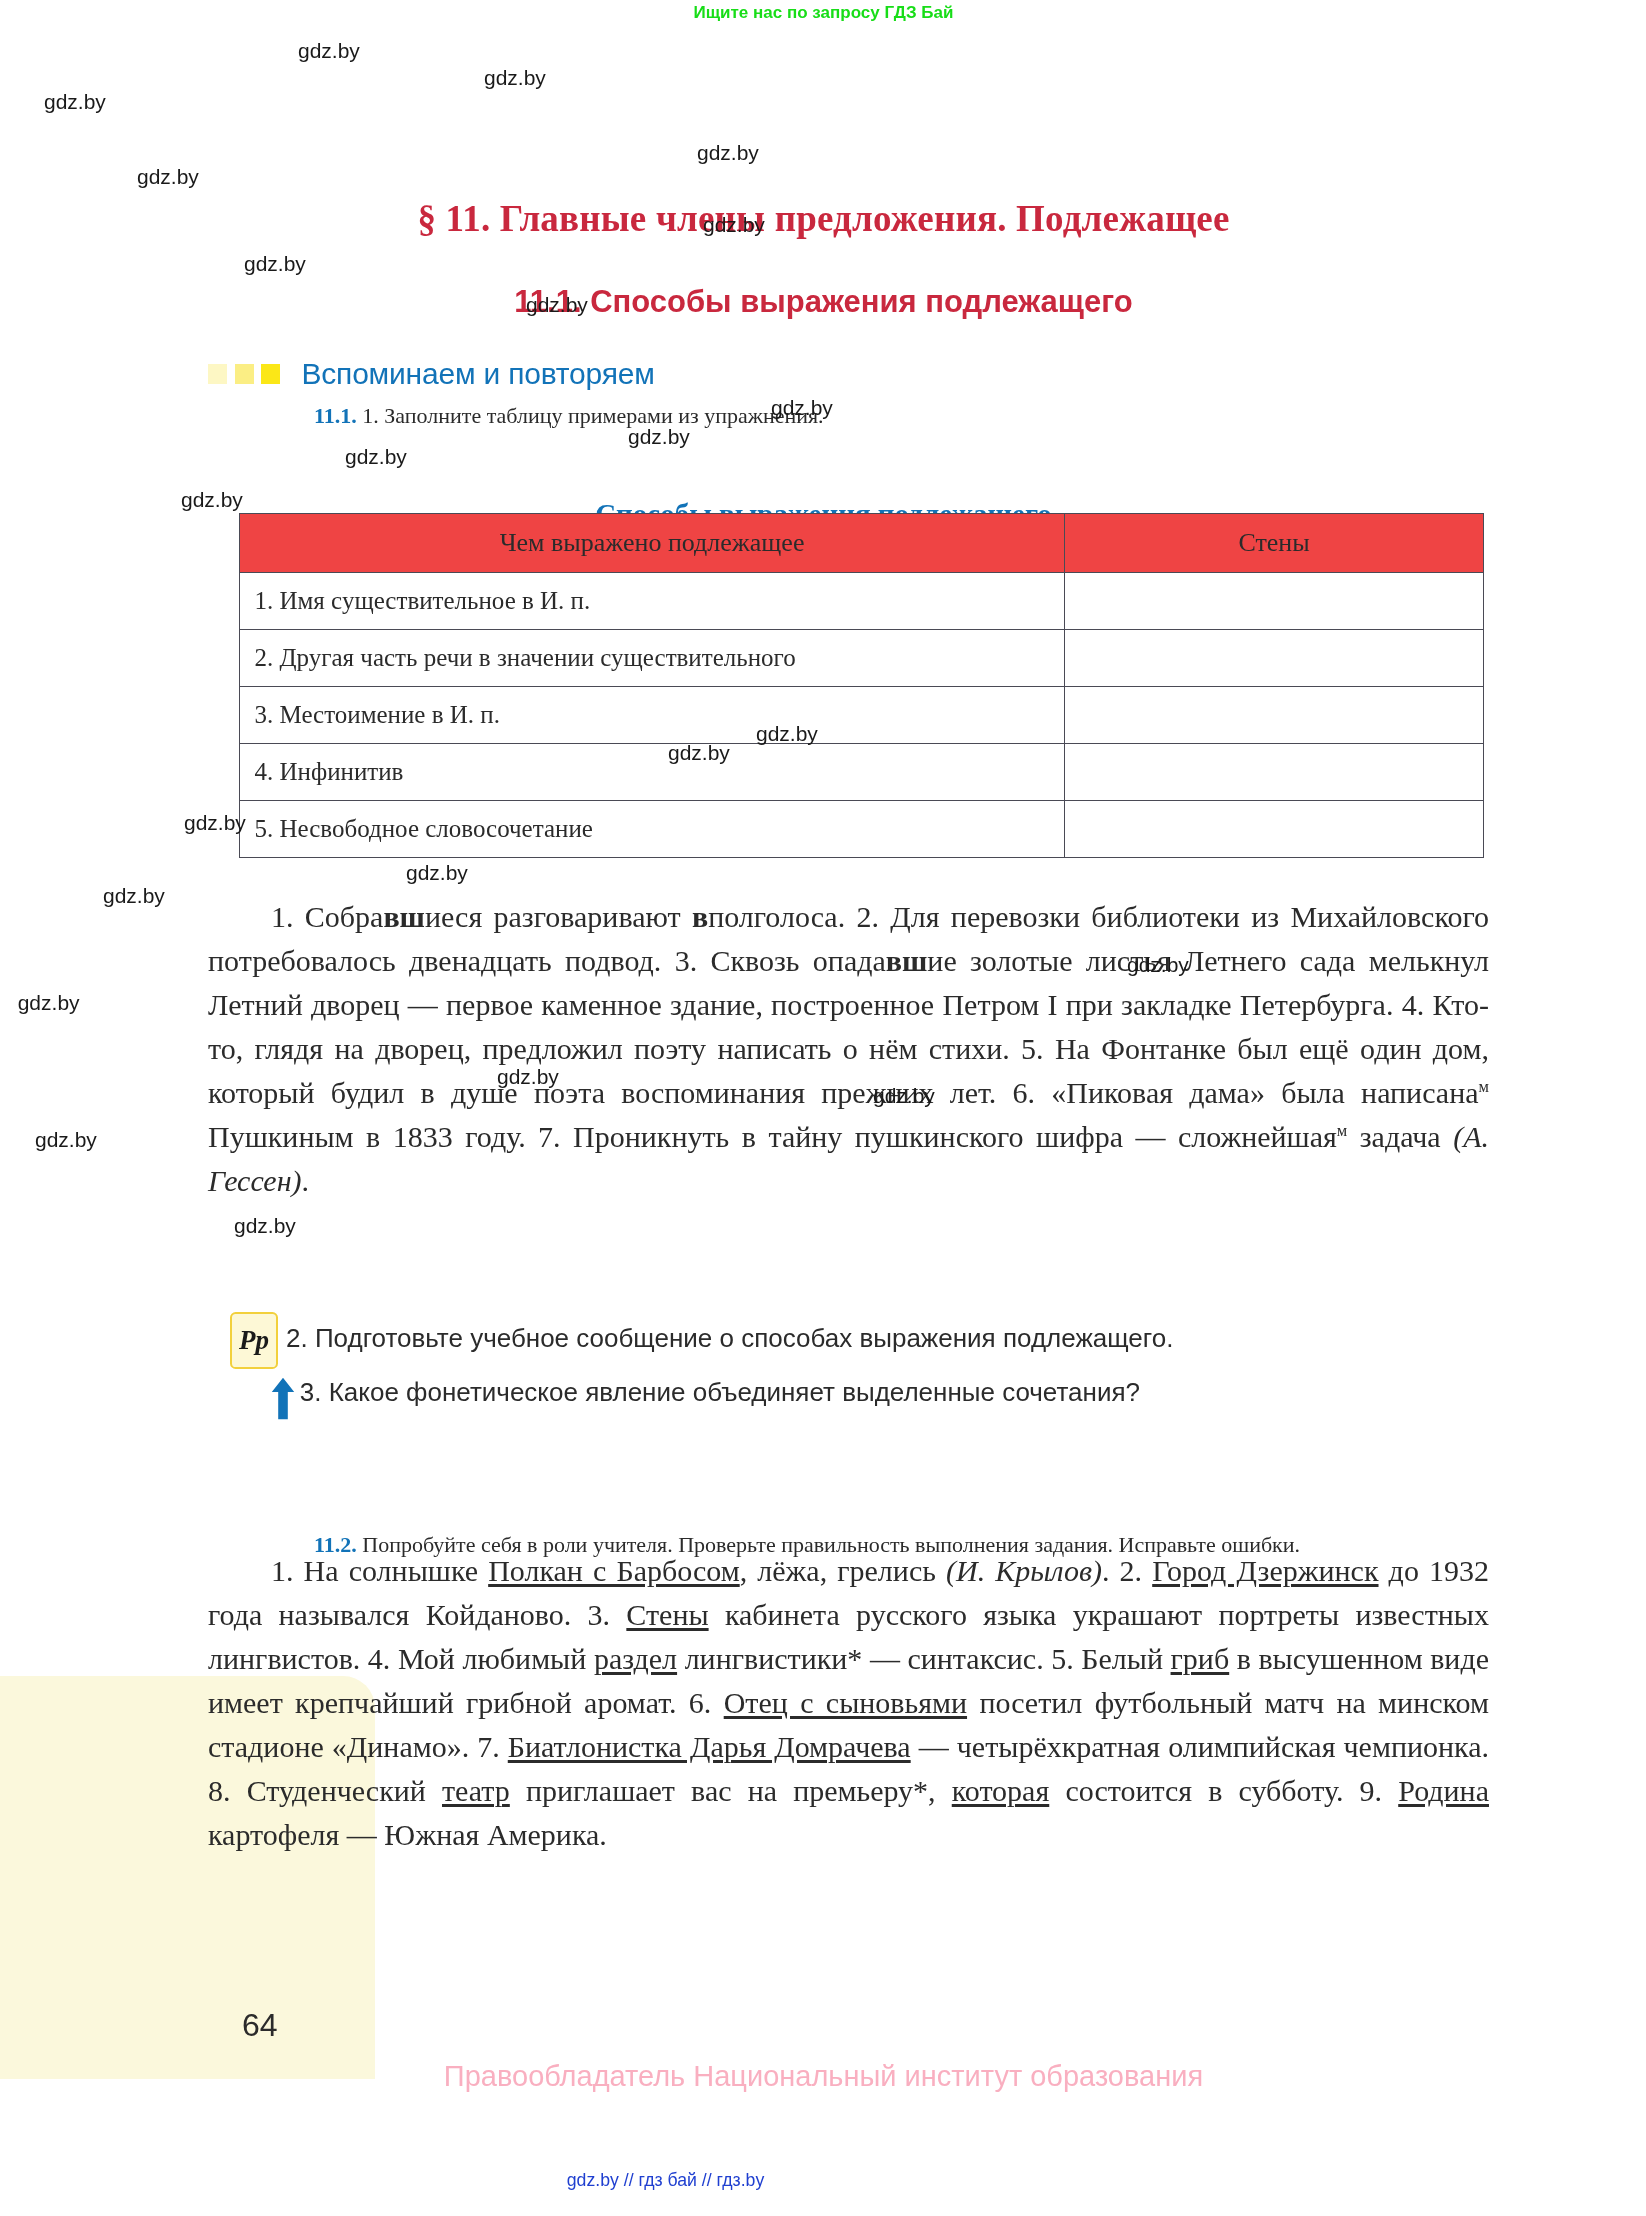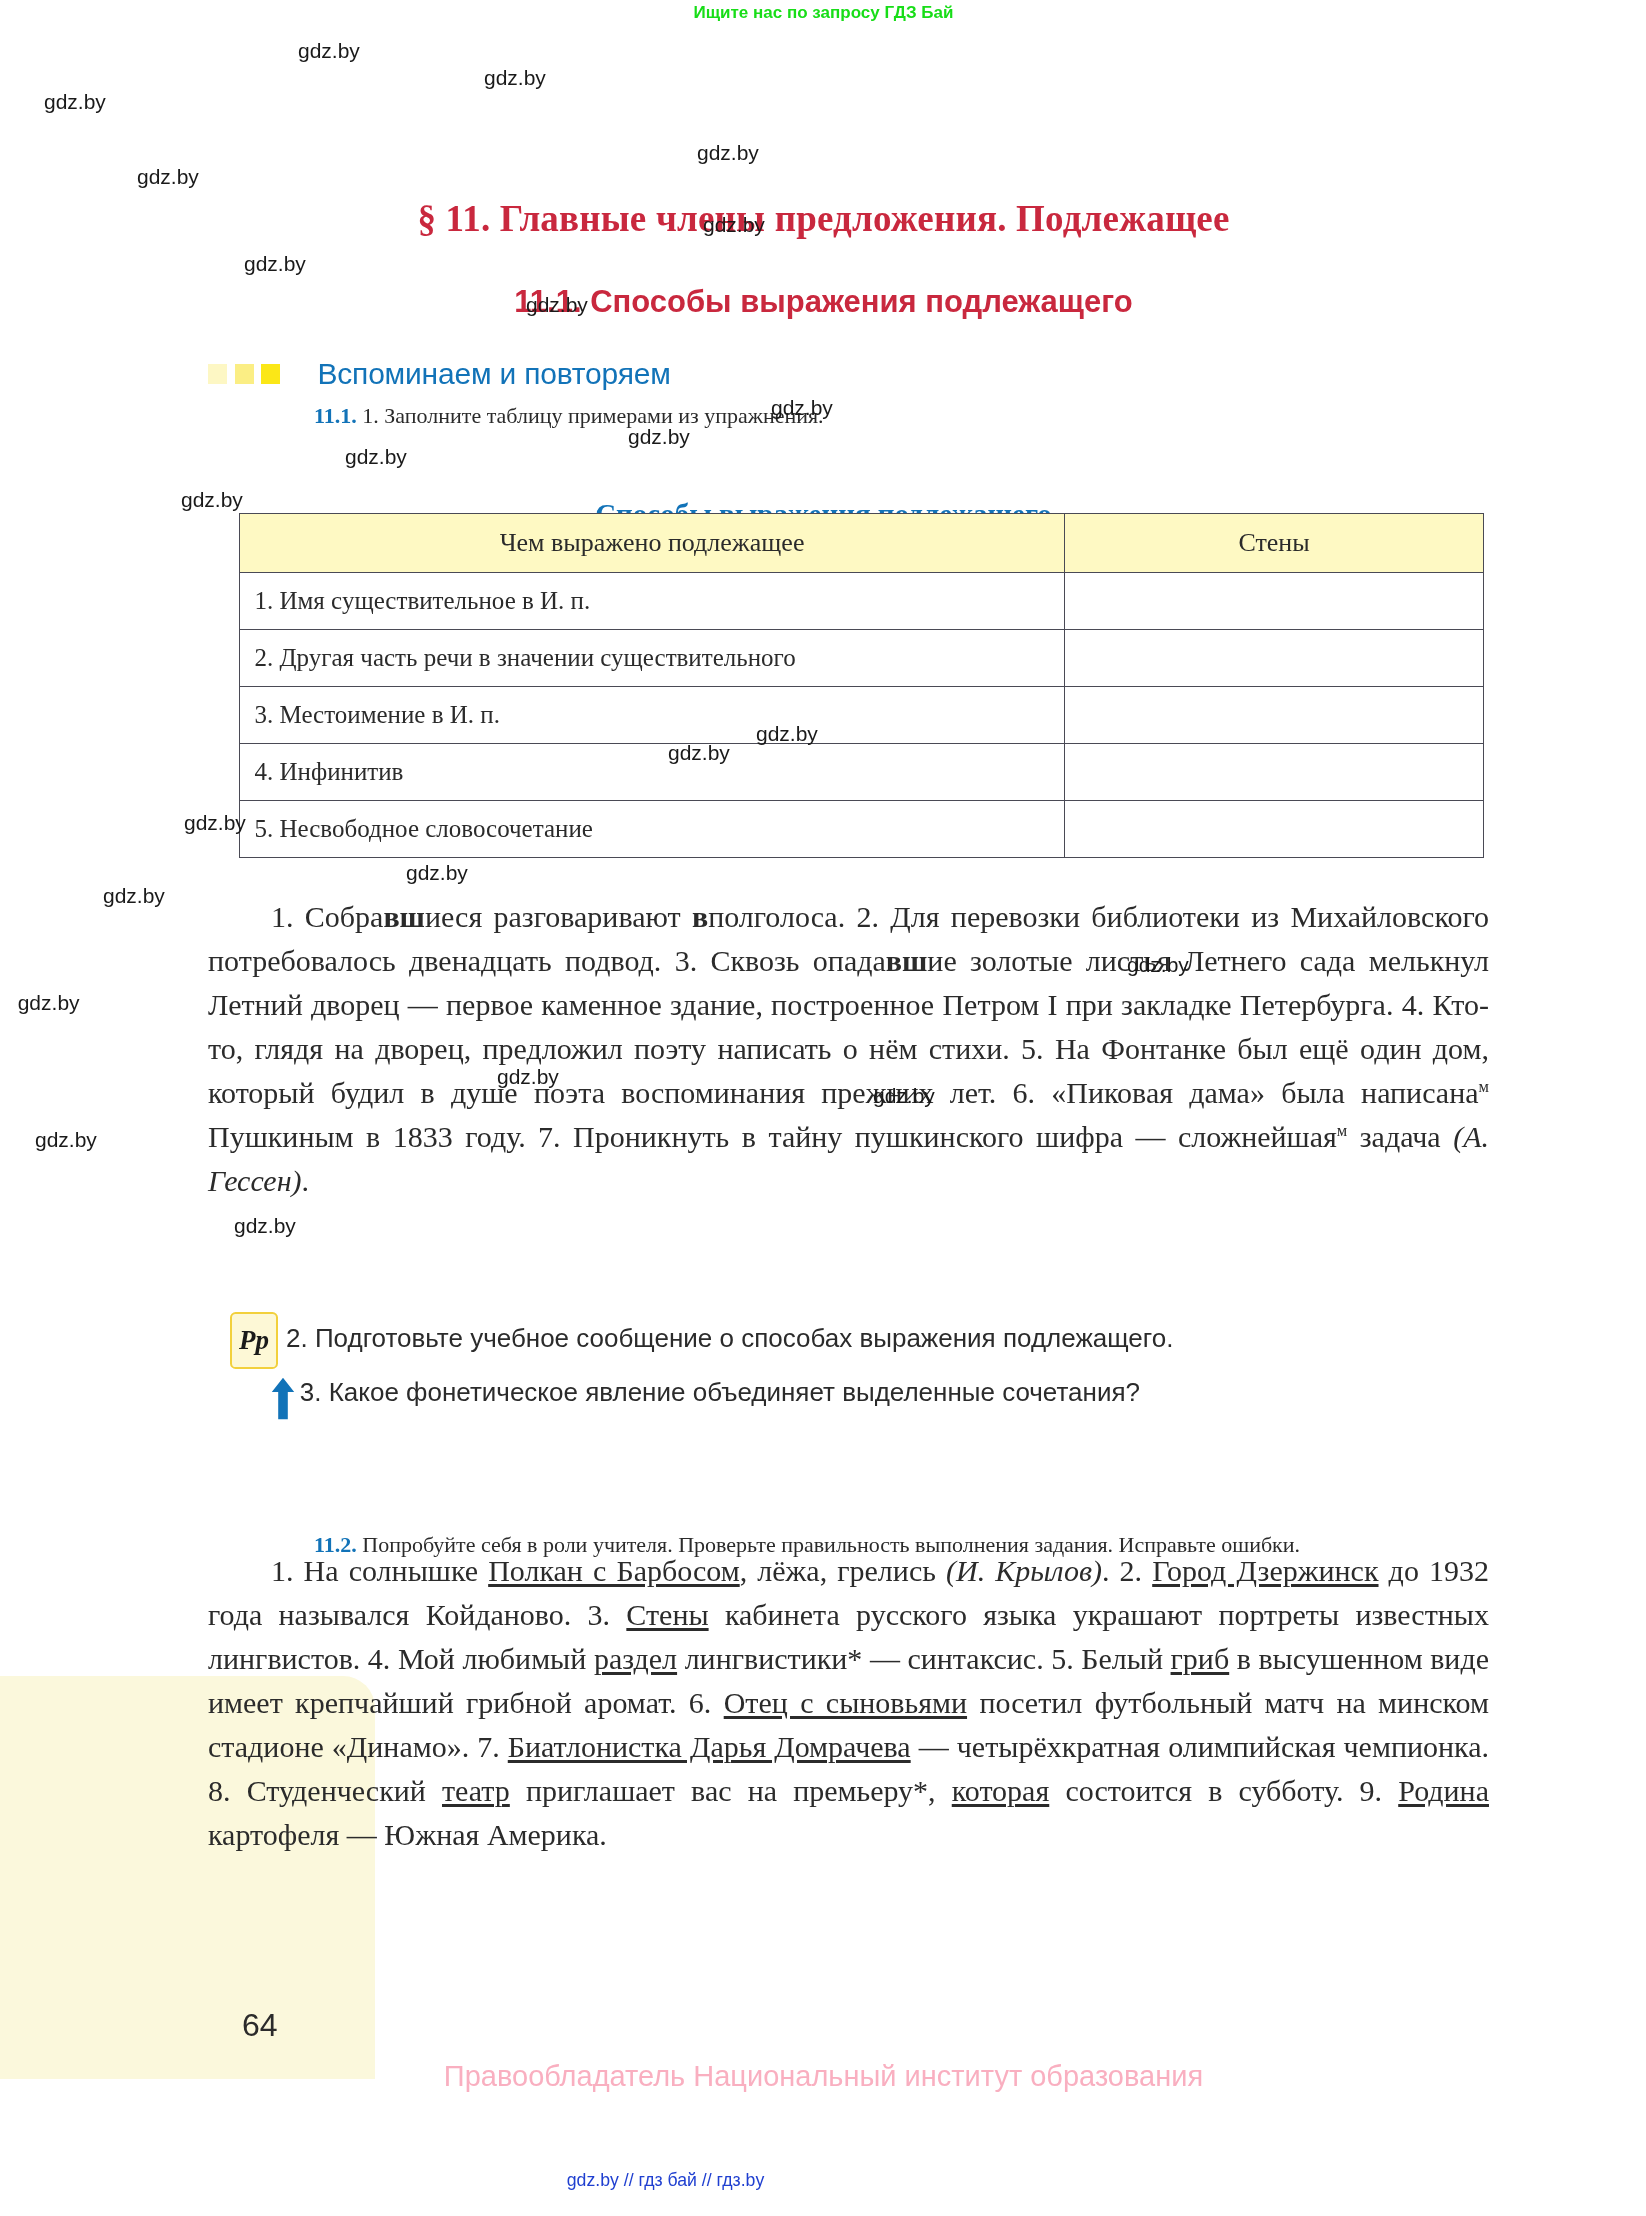--- a/index.html
+++ b/index.html
@@ -78,21 +78,21 @@
     color: #c9283e;
   }
 
   
   .rubric {
     position: absolute;
     left: 208px;
     top: 357px;
     display: flex;
     align-items: center;
-    gap: 24px;
+    gap: 8px;
   }
   .rubric-squares { display: flex; gap: 7.3px; align-items: center; }
   .sq { width: 19.3px; height: 19.3px; display: inline-block; }
   .sq1 { background: #fdf7c4; }
   .sq2 { background: #fbee84; }
   .sq3 { background: #fbe717; }
   .rubric-label {
     font-family: "Liberation Sans", sans-serif;
     font-size: 30px;
     color: #1273b8;
@@ -145,21 +145,21 @@
     font-size: 25px;
     color: #2b2b2b;
   }
   .tbl th, .tbl td {
     border: 1.6px solid #4a4a55;
     padding: 0;
     height: 56px;
     vertical-align: middle;
   }
   .tbl thead th {
-    background: #fef9c3;
+    background: #ef4444;
     text-align: center;
     font-weight: normal;
     height: 58px;
     font-size: 26px;
   }
   .tbl tbody td.lbl {
     text-align: left;
     padding-left: 14.5px;
   }
   .col-a { width: 826px; }

